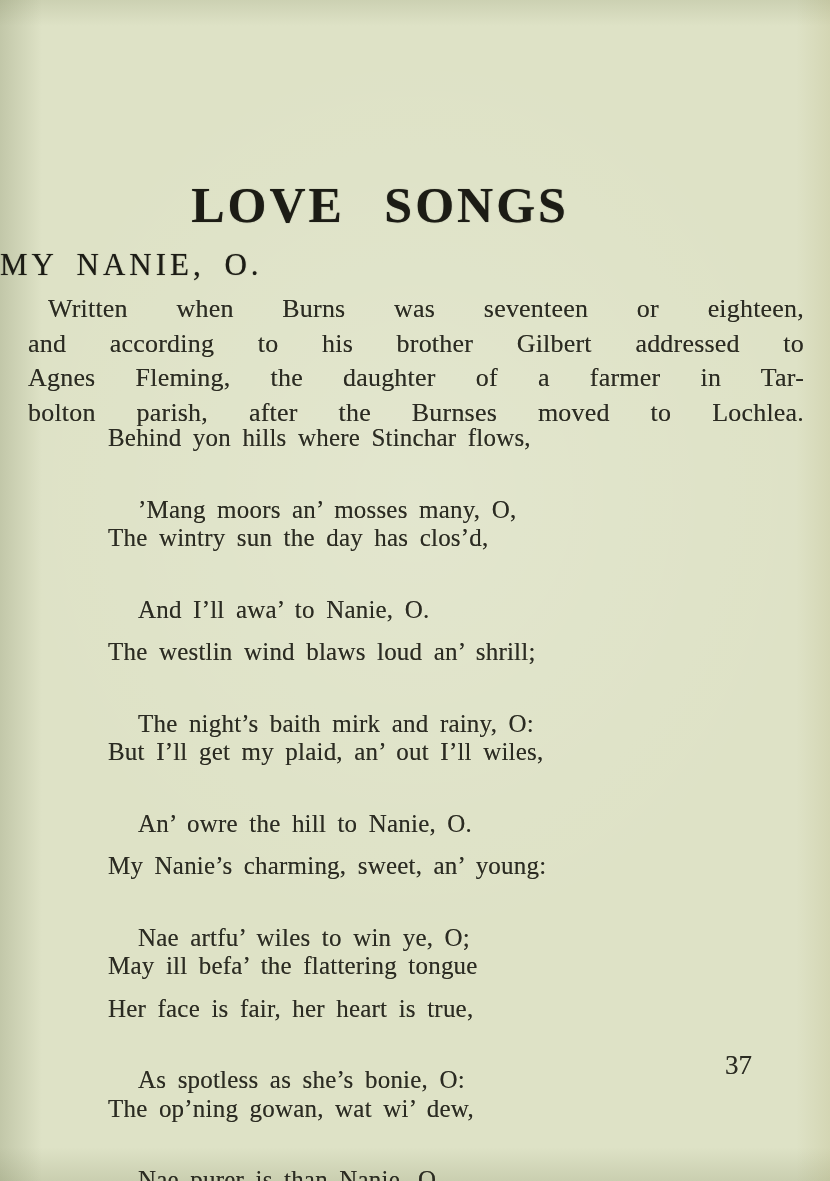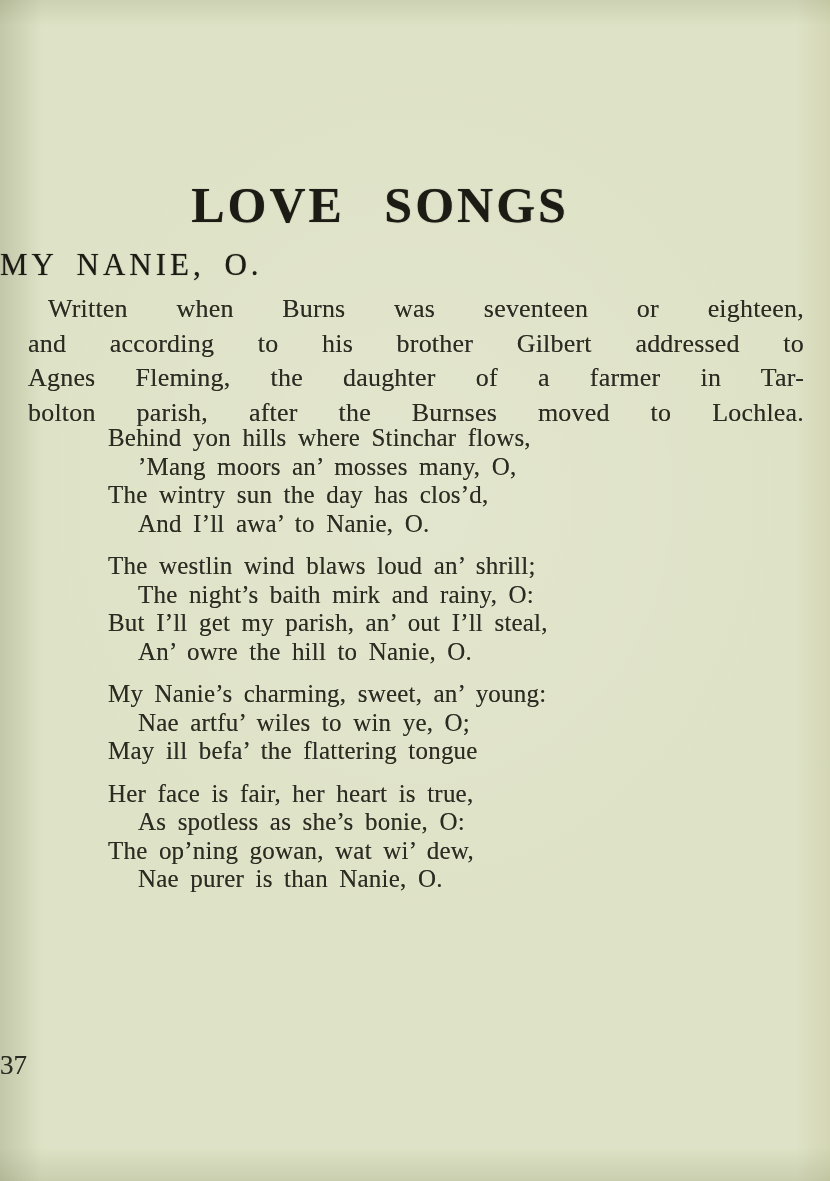--- a/index.html
+++ b/index.html
@@ -54,24 +54,24 @@
   }
   .intro-line.first{padding-left:20px;}
   .poem{
     position:absolute;top:424px;left:108px;width:640px;
     font-size:25px;line-height:28.5px;
     word-spacing:5px;letter-spacing:0.2px;
     text-shadow:0 0 0.6px rgba(43,43,34,0.5);
   }
   .stanza{margin-bottom:14px;}
   .poem-line{white-space:nowrap;}
-  .poem-line.indent{margin-left:30px;}
+  .poem-line.indent{margin-left:30px;margin-top:43px;}
   .page-number{
     position:absolute;top:1050px;left:0;width:752px;
-    text-align:left;
+    text-align:right;
     font-size:27px;
     text-shadow:0 0 0.6px rgba(43,43,34,0.5);
   }
 </style>
 </head>
 <body>
 
 <div class="page">
   <div class="section-title">LOVE SONGS</div>
   <div class="poem-title">MY NANIE, O.</div>
@@ -84,21 +84,21 @@
   <div class="poem" id="poem">
       <div class="stanza">
         <div class="poem-line">Behind yon hills where Stinchar flows,</div>
         <div class="poem-line indent">’Mang moors an’ mosses many, O,</div>
         <div class="poem-line">The wintry sun the day has clos’d,</div>
         <div class="poem-line indent">And I’ll awa’ to Nanie, O.</div>
       </div>
       <div class="stanza">
         <div class="poem-line">The westlin wind blaws loud an’ shrill;</div>
         <div class="poem-line indent">The night’s baith mirk and rainy, O:</div>
-        <div class="poem-line">But I’ll get my parish, an’ out I’ll steal,</div>
+        <div class="poem-line">But I’ll get my plaid, an’ out I’ll wiles,</div>
         <div class="poem-line indent">An’ owre the hill to Nanie, O.</div>
       </div>
       <div class="stanza">
         <div class="poem-line">My Nanie’s charming, sweet, an’ young:</div>
         <div class="poem-line indent">Nae artfu’ wiles to win ye, O;</div>
         <div class="poem-line">May ill befa’ the flattering tongue</div>
       </div>
       <div class="stanza">
         <div class="poem-line">Her face is fair, her heart is true,</div>
         <div class="poem-line indent">As spotless as she’s bonie, O:</div>

